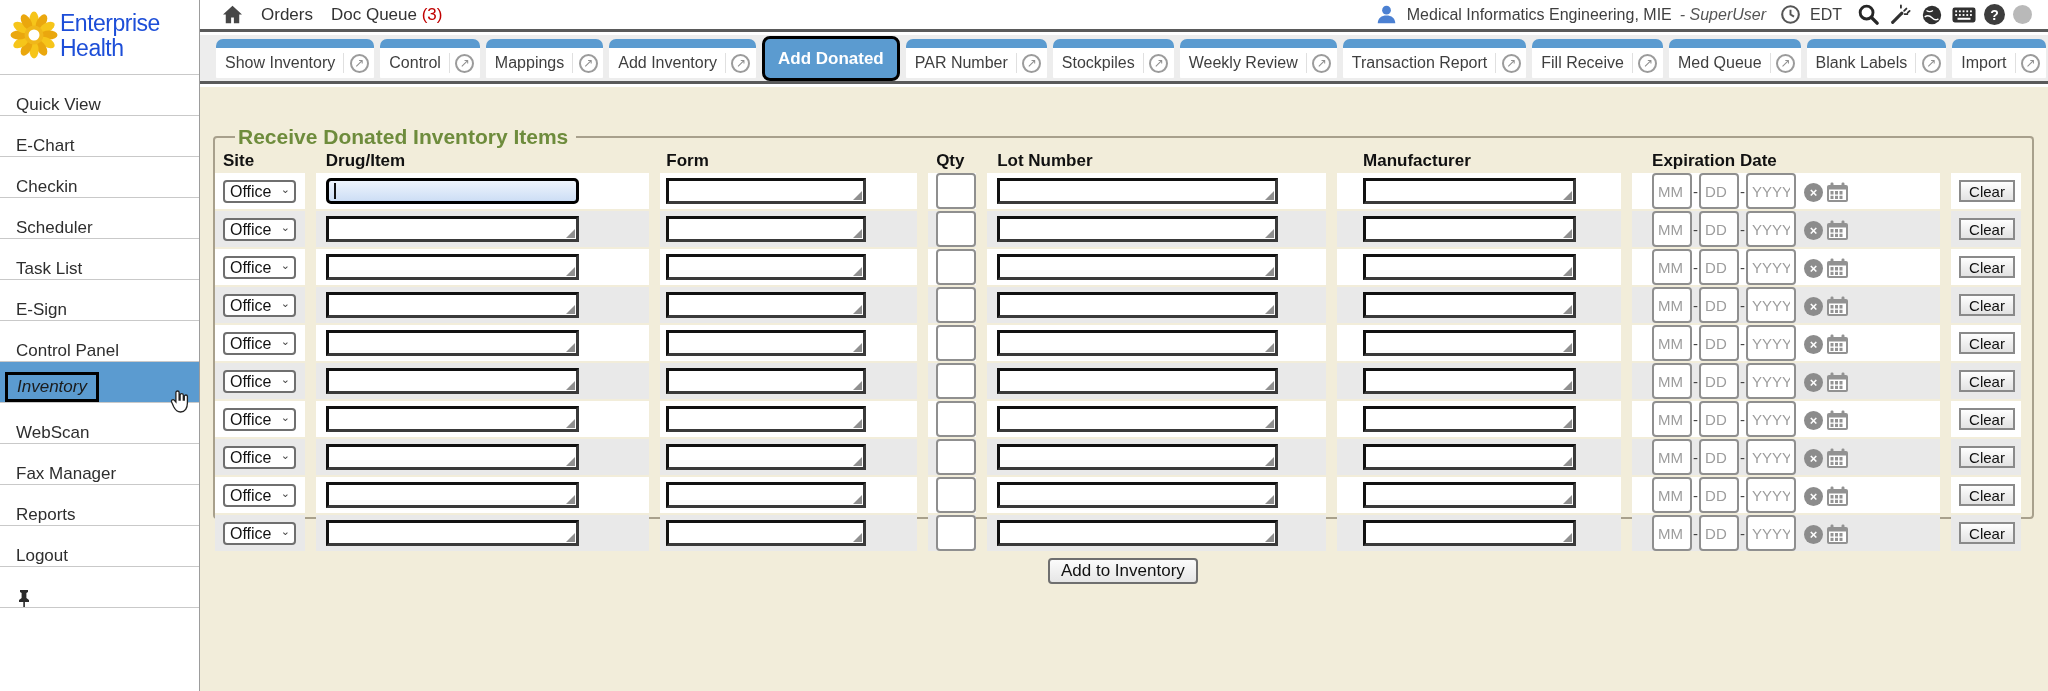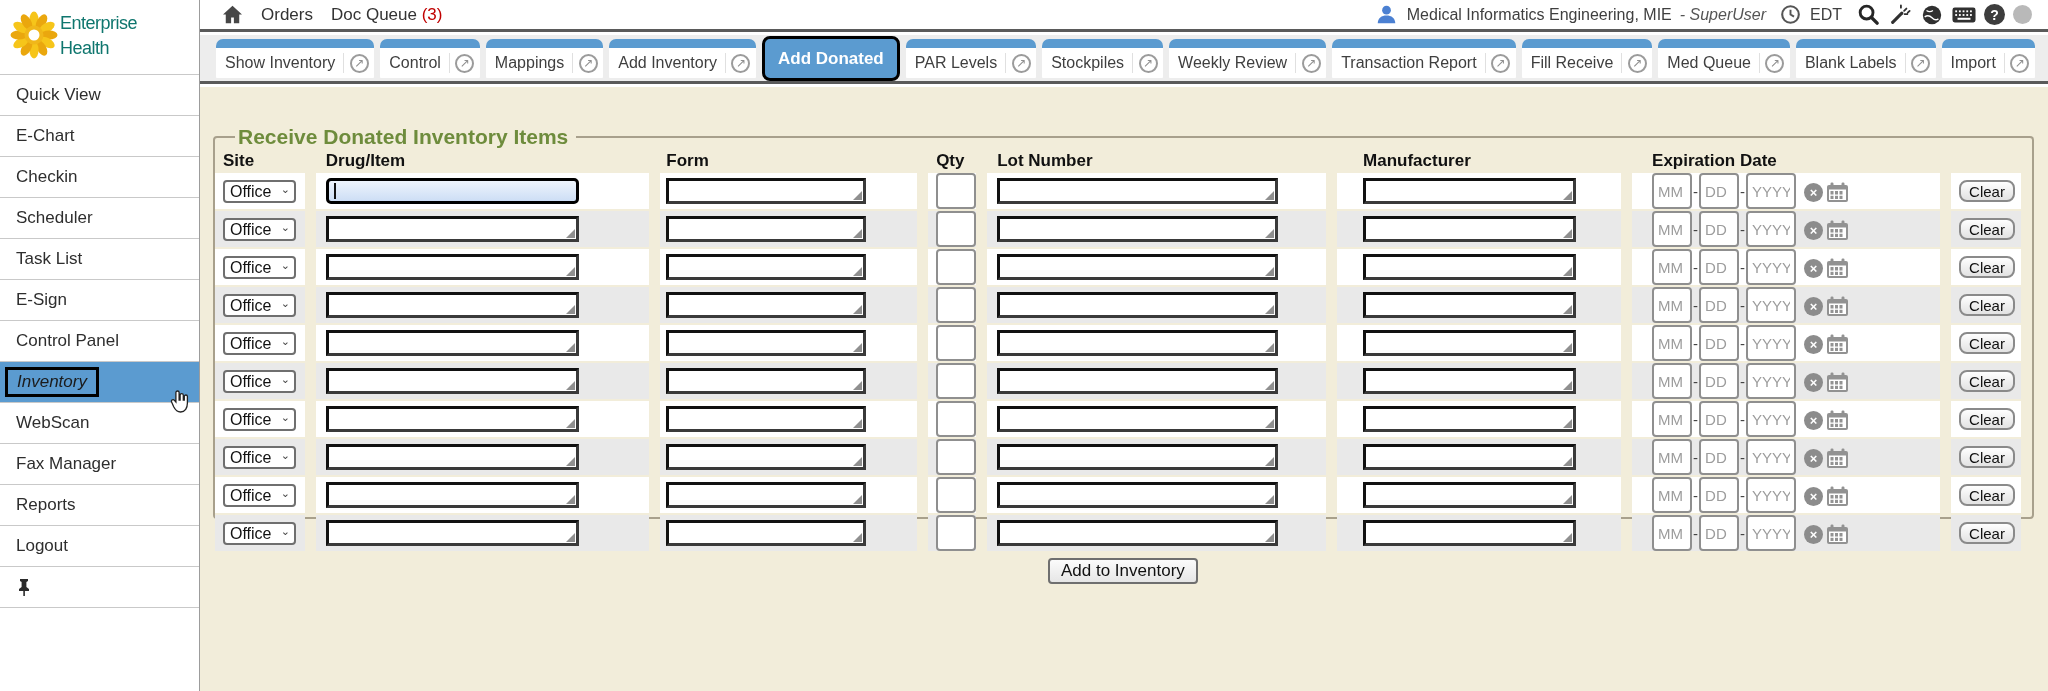--- a/index.html
+++ b/index.html
@@ -4,22 +4,22 @@
 <style>
   * { box-sizing: border-box; margin: 0; padding: 0; }
   html,body { width:2048px; height:691px; }
   body { font-family:"Liberation Sans", sans-serif; background:#fff; overflow:hidden; }
   #app { position:relative; width:2048px; height:691px; overflow:hidden; }
 
   
   #sidebar { position:absolute; left:0; top:0; width:200px; height:691px; background:#fff;
              border-right:1px solid #9c9c9c; z-index:3; }
   .logo { height:75px; border-bottom:1px solid #c9c9c9; position:relative; }
-  .logo-text { position:absolute; left:60px; top:11px; font-size:18px; line-height:25px; color:#0f766e; letter-spacing:-0.5px; }
-  .nav-item { height:41px; border-bottom:1px solid #c9c9c9; display:flex; align-items:center;
+  .logo-text { position:absolute; left:60px; top:11px; font-size:23px; line-height:25px; color:#1d4ed8; letter-spacing:-0.5px; }
+  .nav-item { height:41px; border-bottom:1px solid #c9c9c9; display:flex; align-items:flex-end;
               padding-left:16px; font-size:17px; color:#2e2e2e; background:#fff; cursor:pointer; }
   .nav-item.active { background:#5b9bd0; padding-left:5px; }
   .active-box { display:inline-block; border:3px solid #000; padding:2px 9px; color:#1b1b1b;font-style:italic; }
   #cursor { position:absolute; left:168px; top:389px; z-index:9; }
 
   
   #topbar { position:absolute; left:200px; top:0; right:0; height:32px; background:#fff;
             border-bottom:3px solid #5a5a5a; display:flex; align-items:center; z-index:2; }
   .crumbs { display:flex; align-items:center; gap:18px; margin-left:22px; font-size:17px; color:#333; }
   .crumb { cursor:pointer; }
@@ -94,21 +94,21 @@
           font-size:15px; color:#333; font-family:"Liberation Sans",sans-serif; }
   .rinp::placeholder { color:#9c9c9c; opacity:1; }
   .rinp.qty { width:40px; }
   .rinp.mm, .rinp.dd { width:40px; } .rinp.yyyy { width:50px; }
   .dash { color:#444; font-size:15px; margin:0 1px; }
   .xicon { display:inline-block; width:19px; height:19px; border-radius:50%; background:#8c8c8c; color:#fff;
            font-size:13px; font-weight:bold; text-align:center; line-height:19px; margin:0 3px 0 8px;
            vertical-align:middle; cursor:pointer; }
   .calicon { vertical-align:middle; cursor:pointer; }
   .clearbtn { height:22px; padding:0 8px; font-size:15px; color:#111; border:2px solid #8a8a8a;
-              border-radius:8px; background:linear-gradient(#fefefe,#e2e2e2); cursor:pointer;
+              border-radius:0; background:linear-gradient(#fefefe,#e2e2e2); cursor:pointer;
               font-family:"Liberation Sans",sans-serif; }
   #add-btn { position:absolute; left:848px; top:455px; height:26px; padding:0 11px; font-size:17px;
              color:#111; border:2px solid #6f6f6f; border-radius:4px;
              background:linear-gradient(#fbfbfb,#e6e6e6); cursor:pointer;
              font-family:"Liberation Sans",sans-serif;margin-top:16px; }
 </style>
 </head>
 <body>
 
 <div id="app">
@@ -297,21 +297,21 @@
             <span class="cir">↗</span>
           </span>
         </div>
       </div>
       <div class="tab active">
         <span>Add Donated</span>
       </div>
       <div class="tab">
         <div class="cap"></div>
         <div class="tabbody">
-          <span class="tlabel">PAR Levels</span>
+          <span class="tlabel">PAR Number</span>
           <span class="sep"></span>
           <span class="oicn">
             <span class="cir">↗</span>
           </span>
         </div>
       </div>
       <div class="tab">
         <div class="cap"></div>
         <div class="tabbody">
           <span class="tlabel">Stockpiles</span>

